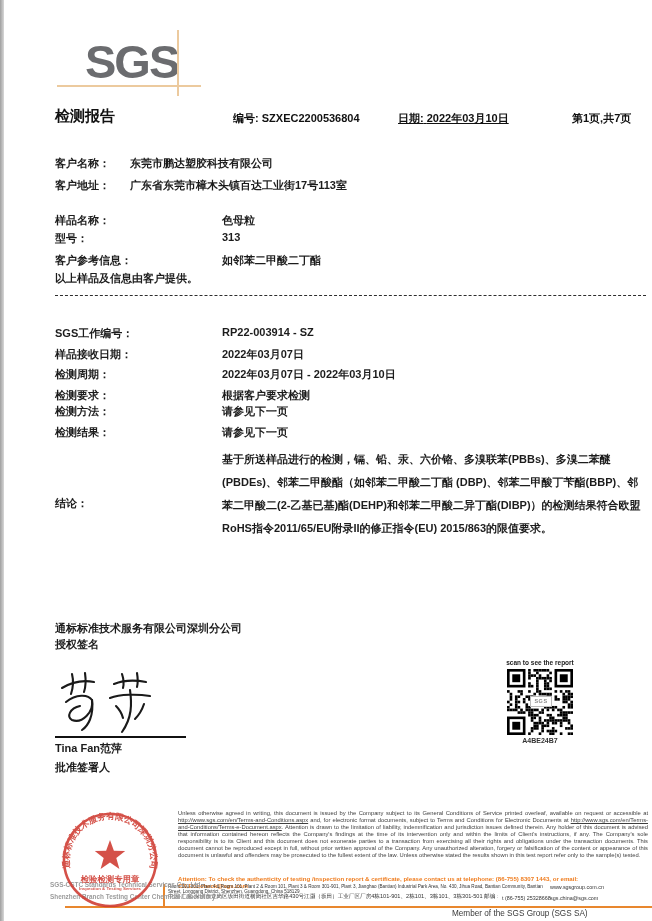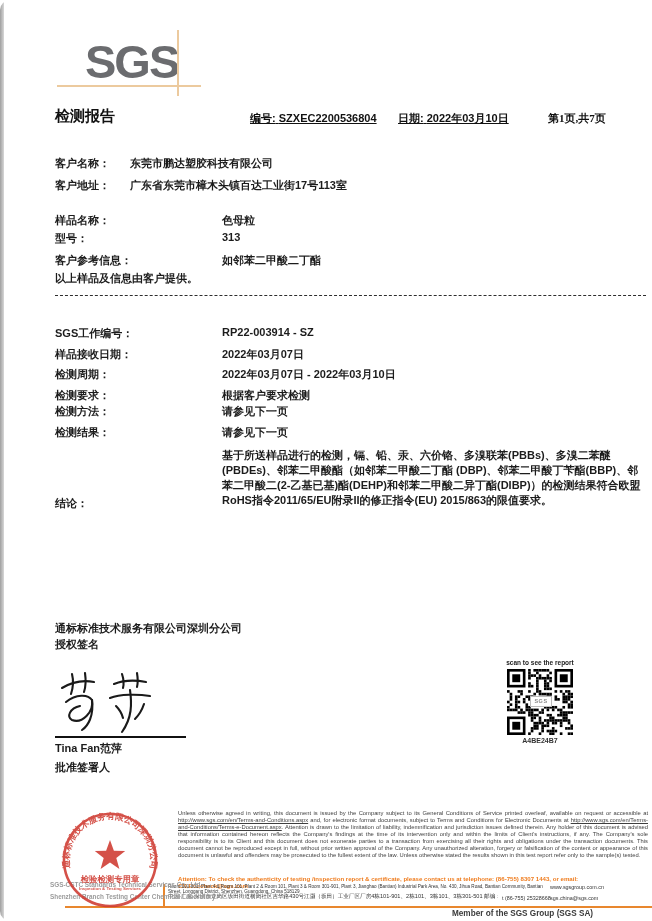--- a/index.html
+++ b/index.html
@@ -1,72 +1,72 @@
 <!DOCTYPE html>
 <html><head>
 <meta charset="utf-8">
 <style>
   html,body{margin:0;padding:0;background:#ffffff;}
   .page{position:relative;width:652px;height:921px;background:#fff;overflow:hidden;
-        font-family:"Liberation Sans","DejaVu Sans",sans-serif;color:#222;border-radius:10px;}
+        font-family:"Liberation Sans","DejaVu Sans",sans-serif;color:#222;}
   .r{position:absolute;}
   .scan-edge{left:0;top:0;width:4px;height:921px;background:linear-gradient(to right,#9f9f9f,#d8d8d8);}
   .logo{left:85px;top:34px;font-size:47px;font-weight:bold;color:#6b6c6f;letter-spacing:-2px;}
   .logo-h{left:57px;top:85px;width:144px;height:2px;background:#ecca9e;}
   .logo-v{left:177px;top:30px;width:2px;height:66px;background:#ecca9e;}
   .title{left:55px;top:107px;font-size:15px;font-weight:bold;color:#111;}
   .hdr{top:111px;font-size:11px;font-weight:600;color:#111;}
   .row{font-size:11px;font-weight:600;color:#1c1c1c;white-space:nowrap;}
   .row .lab{position:absolute;left:0;top:0;}
   .row .v1{position:absolute;left:75px;top:0;text-align:center;}
   .row .v2{position:absolute;left:167px;top:0;text-align:center;}
   .note{font-size:11px;font-weight:600;color:#1c1c1c;}
   .dashline{left:55px;top:295px;width:591px;height:0;border-top:1.5px dashed #2e2e2e;}
-  .conc{left:222px;top:448px;width:426px;font-size:11px;font-weight:600;line-height:15px;color:#1c1c1c;}
+  .conc{left:222px;top:448px;width:426px;font-size:11px;font-weight:600;line-height:23px;color:#1c1c1c;}
   .sigline{left:55px;top:736px;width:131px;height:2px;background:#111;}
   .qr-cap{left:493px;top:659px;width:94px;text-align:center;font-size:6.5px;font-weight:600;color:#222;}
   .qr-box{left:507px;top:669px;width:66px;height:66px;}
   .qr-sgs{left:530px;top:696px;width:20px;height:9px;background:#fff;border:0.5px solid #bbb;
           font-size:5.5px;font-weight:bold;color:#888;text-align:center;line-height:9px;letter-spacing:0.5px;}
   .qr-code{left:493px;top:737px;width:94px;text-align:center;font-size:7px;font-weight:600;color:#333;}
   .disc{left:178px;top:810px;width:470px;font-size:5.8px;line-height:7px;color:#3f3f3f;text-align:justify;}
   .disc .u{text-decoration:underline;}
   .attn{left:178px;top:875px;width:470px;font-size:6.1px;line-height:7px;font-weight:bold;color:#ef7c1e;}
   .co-en{left:50px;top:881px;font-size:6.4px;color:#9b9b9b;font-weight:600;z-index:1;}
   .lab-en{left:50px;top:893px;font-size:6.4px;color:#9b9b9b;font-weight:600;z-index:1;}
   .stamp{left:58px;top:806px;z-index:2;opacity:0.88;}
   .addr-v{left:163px;top:884px;width:2px;height:23px;background:#e8872e;}
   .addr1{left:168px;top:884px;width:378px;font-size:4.6px;line-height:5px;color:#333;}
   .addr2{left:168px;top:893px;width:330px;font-size:5.6px;color:#333;white-space:nowrap;overflow:hidden;}
   .web{left:550px;top:884px;font-size:5.4px;color:#333;}
   .phone{left:502px;top:895px;font-size:5.4px;color:#333;}
   .email{left:550px;top:895px;font-size:5.4px;color:#333;}
   .orule{left:65px;top:906px;width:587px;height:2px;background:#e8872e;}
-  .member{left:452px;top:909px;width:160px;font-size:8.2px;font-weight:700;color:#3a3a3a;}
+  .member{left:452px;top:909px;width:160px;font-size:8.2px;font-weight:400;color:#3a3a3a;}
 </style>
 </head>
 <body>
 
 <div class="page">
   <div class="r scan-edge"></div>
 
   <div class="r logo">SGS</div>
   <div class="r logo-h"></div>
   <div class="r logo-v"></div>
 
   <div class="r title">检测报告</div>
-  <div class="r hdr" style="left:250px;text-decoration:underline;">
+  <div class="r hdr" style="left:233px;">
     <span>编号:</span>
     <span>SZXEC2200536804</span>
   </div>
   <div class="r hdr" style="left:398px;text-decoration:underline;">
     <span>日期:</span>
     <span>2022年03月10日</span>
   </div>
-  <div class="r hdr" style="left:548px;font-family:Liberation Serif, serif;">第1页,共7页</div>
+  <div class="r hdr" style="left:572px;">第1页,共7页</div>
 
   <div class="r row" style="left:55px;top:156px;">
     <span class="lab">客户名称：</span>
     <span class="v1">东莞市鹏达塑胶科技有限公司</span>
   </div>
   <div class="r row" style="left:55px;top:178px;">
     <span class="lab">客户地址：</span>
     <span class="v1">广东省东莞市樟木头镇百达工业街17号113室</span>
   </div>
   <div class="r row" style="left:55px;top:213px;">

